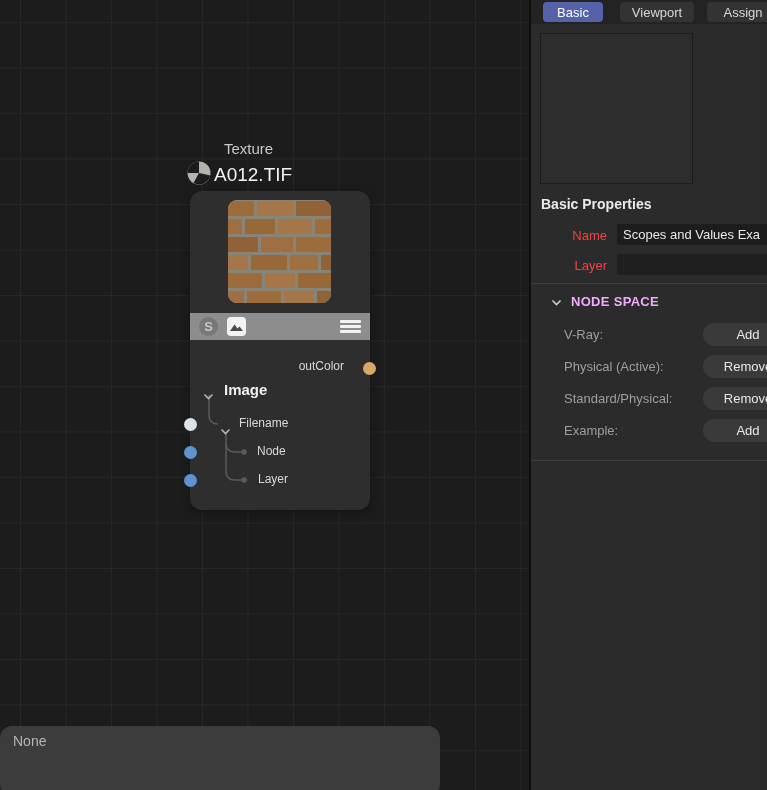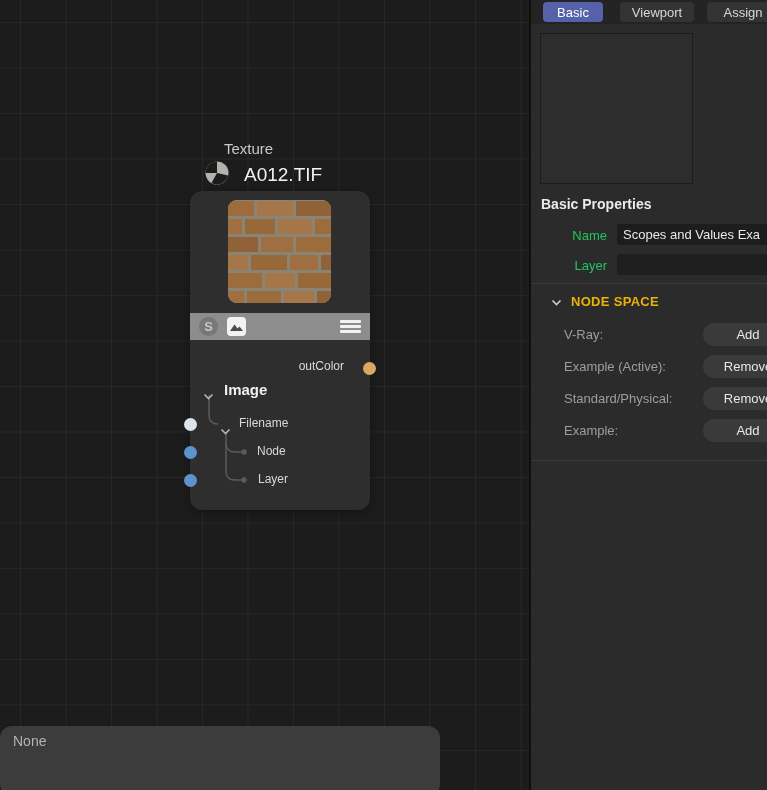--- a/index.html
+++ b/index.html
@@ -20,22 +20,22 @@
       linear-gradient(to bottom, #272727 1px, transparent 1px);
     background-size: 45.5px 45.5px;
     background-position: 20px 22px;
   }
 
   .node-title-type {
     position: absolute; left: 224px; top: 140px;
     font-size: 15px; color: #c9c9c9;
   }
   .node-title-row {
-    position: absolute; left: 204px; top: 159px;
-    display: flex; align-items: center; gap: 14px;
+    position: absolute; left: 186px; top: 159px;
+    display: flex; align-items: center; gap: 2px;
   }
   .node-name { font-size: 19px; color: #f2f2f2; }
 
   .node {
     position: absolute; left: 190px; top: 191px; width: 180px; height: 319px;
     background: #2e2e2e; border-radius: 12px;
     box-shadow: 0 2px 10px rgba(0,0,0,0.35);
   }
   .thumb {
     position: absolute; left: 38px; top: 9px; width: 103px; height: 103px;
@@ -105,39 +105,39 @@
   .preview-box {
     position: absolute; left: 9px; top: 33px; width: 153px; height: 151px;
     background: #2d2d2d; border: 1px solid #1c1c1c;
   }
   .section-title {
     position: absolute; left: 10px; top: 196px;
     font-size: 14px; font-weight: bold; color: #ebebeb; text-align: center;
   }
   .field-label {
     position: absolute; width: 76px; text-align: right;
-    font-size: 13px; color: #22c55e;
+    font-size: 13px; color: #ef4444;
   }
   .lbl-name { left: 0; top: 228px; }
   .lbl-layer { left: 0; top: 258px; }
   .field-input {
     position: absolute; left: 86px; width: 160px; height: 21px;
     background: #1d1d1d; border: none; border-radius: 3px;
     color: #e8e8e8; font-size: 13px; font-family: "Liberation Sans", sans-serif;
     padding: 0 6px; outline: none;
   }
   .inp-name { top: 224px; }
   .inp-layer { top: 254px; background: #1f1f1f; }
 
   .sep { position: absolute; left: 0; width: 236px; height: 1px; background: #3d3d3d; }
   .sep1 { top: 283px; }
   .sep2 { top: 460px; }
 
   .nodespace-header { position: absolute; left: 20px; top: 292px; display: flex; align-items: center; gap: 9px; cursor: pointer; }
-  .nodespace-title { font-size: 13px; font-weight: bold; color: #eab308; letter-spacing: 0.3px; }
+  .nodespace-title { font-size: 13px; font-weight: bold; color: #f0abfc; letter-spacing: 0.3px; }
 
   .ns-label { position: absolute; left: 33px; font-size: 13px; color: #9e9e9e; }
   .ns-lbl-0 { top: 327px; } .ns-lbl-1 { top: 359px; }
   .ns-lbl-2 { top: 391px; } .ns-lbl-3 { top: 423px; }
   .pill-btn {
     position: absolute; left: 172px; width: 90px; height: 23px;
     background: #3a3a3a; border: none; border-radius: 12px;
     color: #e8e8e8; font-size: 13px; font-family: "Liberation Sans", sans-serif;
     display: flex; align-items: center; justify-content: center; cursor: pointer;
   }
@@ -274,21 +274,21 @@
       <svg width="11" height="7" viewBox="0 0 11 7">
           <path d="M1.5,1.5 L5.5,5.5 L9.5,1.5" stroke="#cfcfcf" stroke-width="1.6" fill="none"></path>
         </svg>
     </span>
     <span class="nodespace-title">NODE SPACE</span>
   </div>
 
   <div class="ns-label ns-lbl-0">V-Ray:</div>
   <button class="pill-btn ns-btn-0">Add</button>
 
-  <div class="ns-label ns-lbl-1">Example (Active):</div>
+  <div class="ns-label ns-lbl-1">Physical (Active):</div>
   <button class="pill-btn ns-btn-1">Remove</button>
 
   <div class="ns-label ns-lbl-2">Standard/Physical:</div>
   <button class="pill-btn ns-btn-2">Remove</button>
 
   <div class="ns-label ns-lbl-3">Example:</div>
   <button class="pill-btn ns-btn-3">Add</button>
 
   <div class="sep sep2"></div>
 

